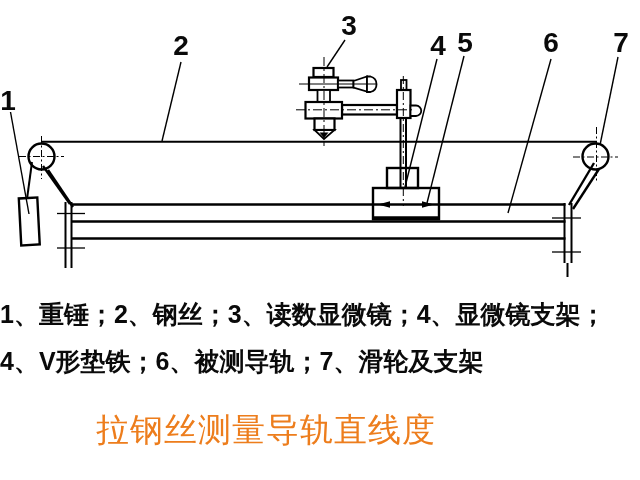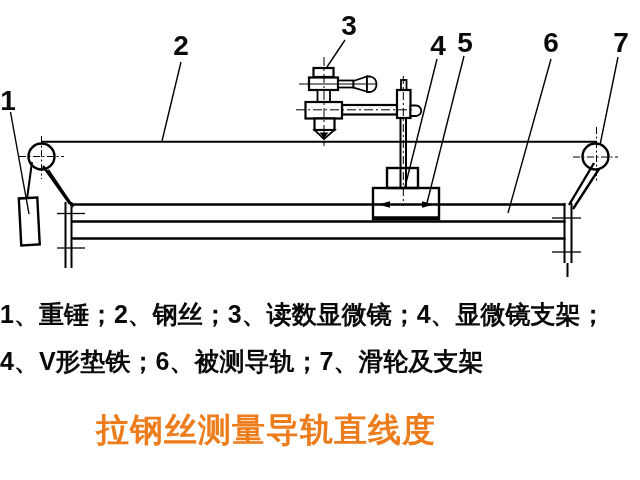--- a/index.html
+++ b/index.html
@@ -15,21 +15,21 @@
   }
   .legend-line{
     position:absolute;left:0;width:640px;text-align:left;
     font-size:25px;font-weight:bold;color:#0a0a0a;line-height:1.15;
     letter-spacing:0px;white-space:nowrap;
   }
   .legend-line1{top:300px;}
   .legend-line2{top:347px;}
   .slide-title{
     position:absolute;left:0;top:412px;width:532px;text-align:center;
-    font-size:33px;font-weight:bold;color:#ED7D1C;line-height:1.1;
+    font-size:33px;font-weight:normal;color:#ED7D1C;line-height:1.1;
     letter-spacing:1px;white-space:nowrap;
   }
 </style>
 </head>
 <body>
 
 <div class="canvas">
 
   <svg class="diagram-svg" width="640" height="295" viewBox="0 0 640 295" stroke="#000" fill="none" stroke-linecap="butt">
 

